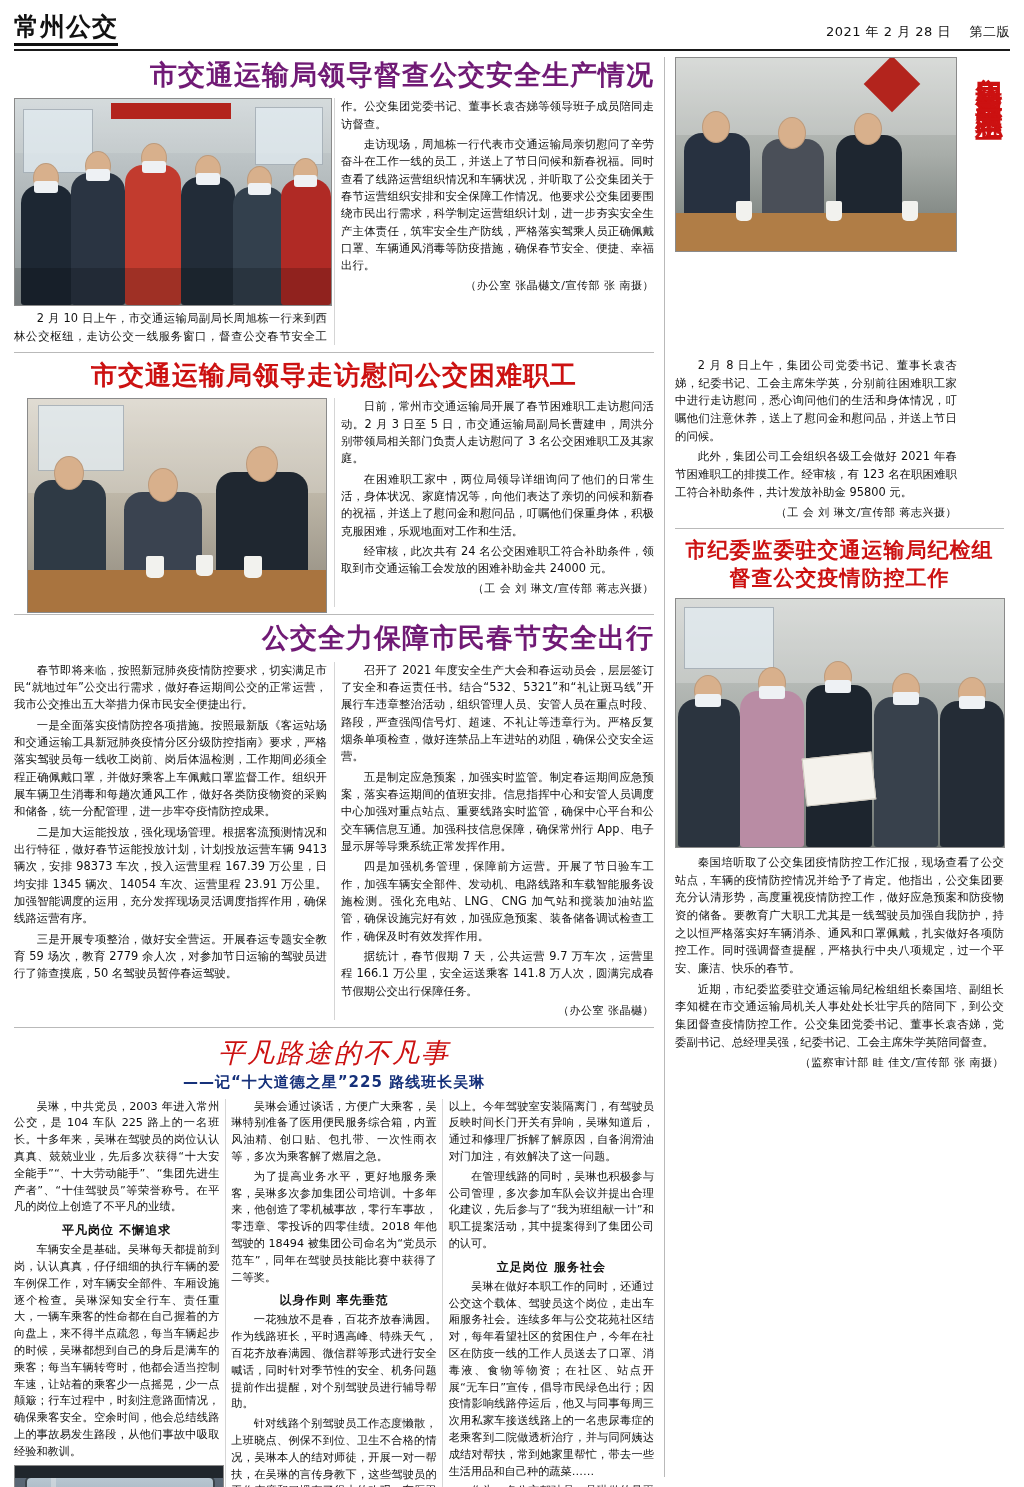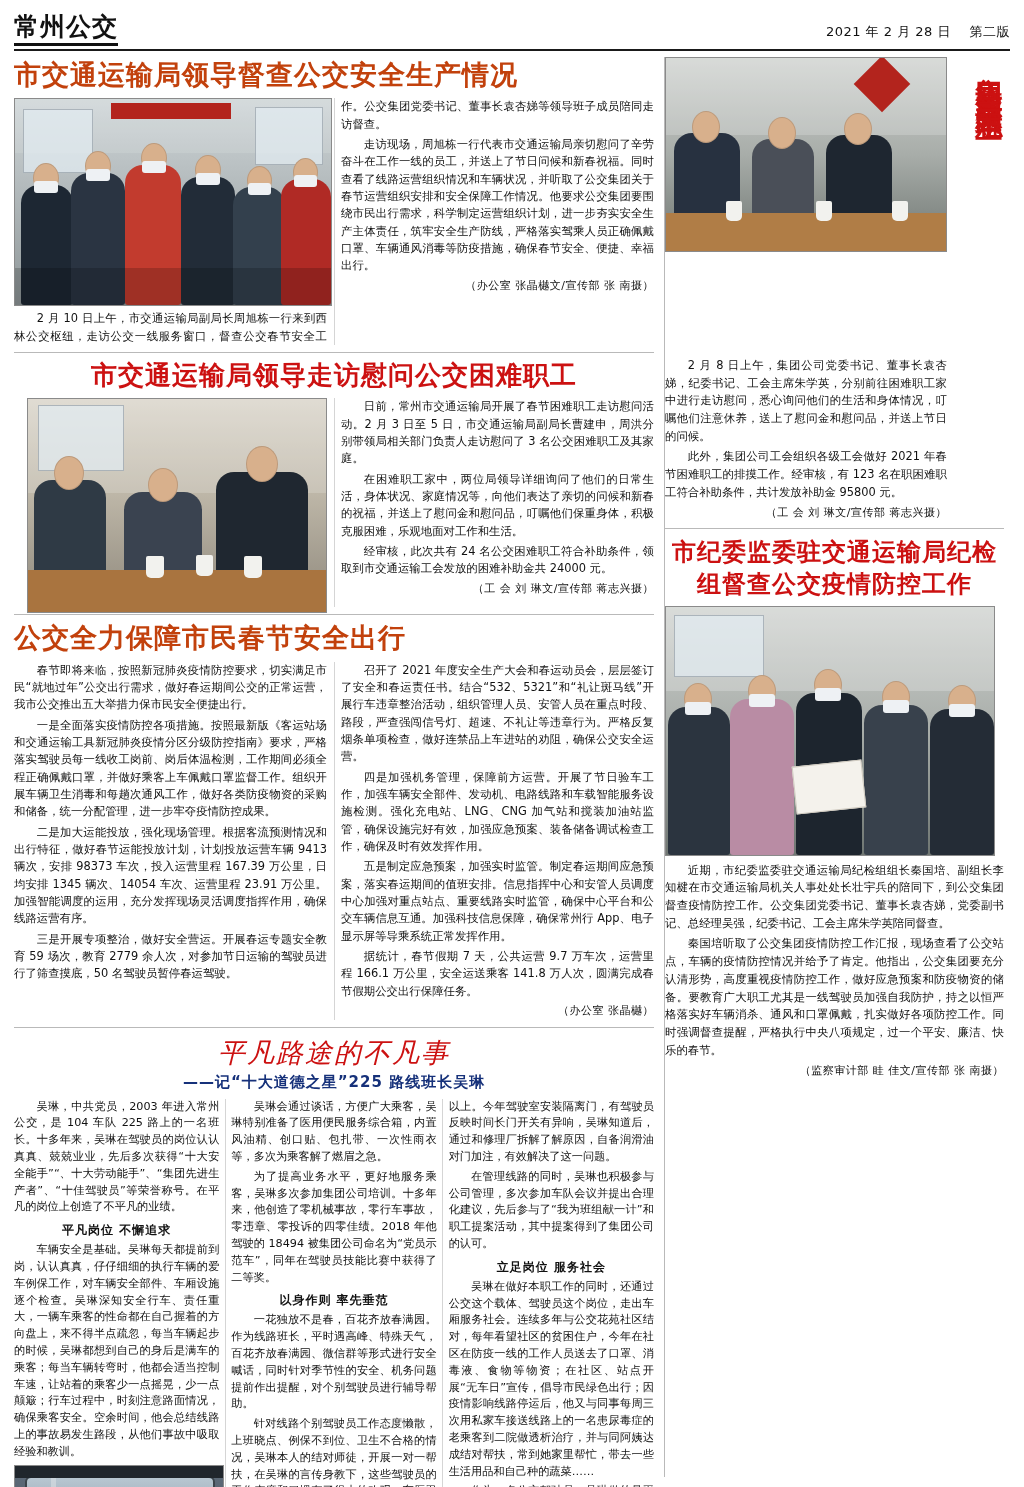--- a/index.html
+++ b/index.html
@@ -51,32 +51,32 @@
     letter-spacing: 0.5px;
     padding-bottom: 4px;
   }
   
   .body-grid {
     display: flex;
     gap: 10px;
     height: 1420px;
   }
   .col-left  { width: 640px; position: relative; }
-  .col-right { width: 340px; position: relative; border-left: 1px solid #b9b9b9; }
+  .col-right { width: 340px; position: relative; border-left: 1px solid #b9b9b9; padding-left: 10px;}
   .rule {
     border: 0;
     border-top: 1px solid #b9b9b9;
     margin: 7px 0 7px 0;
   }
   
   .headline-blue {
-    color: #c2410c;
+    color: #701a75;
     font-size: 27px;
     font-weight: bold;
-    text-align: left;
+    text-align: right;
     font-family: "DejaVu Serif", "Liberation Serif", serif;
     letter-spacing: 1px;
     margin: 2px 0 7px 0;
     line-height: 1.2;
   }
   .headline-red {
     color: #cc1111;
     font-size: 26px;
     font-weight: bold;
     text-align: center;
@@ -208,21 +208,21 @@
   }
   .cup { position: absolute; background: #f2f2ee; border-radius: 2px 2px 5px 5px; }
   .bus-windshield {
     position: absolute;
     background: linear-gradient(180deg, rgba(200,215,225,.85), rgba(120,140,155,.75));
     border: 2px solid #3b444b;
     border-radius: 6px;
   }
   .right-block-title {
     color: #cc1111;
-    font-size: 24px;
+    font-size: 21px;
     font-weight: bold;
     font-family: "DejaVu Serif", "Liberation Serif", serif;
     text-align: center;
     line-height: 1.3;
     letter-spacing: 1px;
     margin: 6px 0 7px 0;
   }
   .top-right-wrap { display: flex; gap: 8px; align-items: flex-start; }
 </style>
 </head>
@@ -306,22 +306,22 @@
       <hr class="rule">
 
       <div>
         <div class="headline-blue">公交全力保障市民春节安全出行</div>
         <div class="cols2">
           <p>春节即将来临，按照新冠肺炎疫情防控要求，切实满足市民“就地过年”公交出行需求，做好春运期间公交的正常运营，我市公交推出五大举措力保市民安全便捷出行。</p>
           <p>一是全面落实疫情防控各项措施。按照最新版《客运站场和交通运输工具新冠肺炎疫情分区分级防控指南》要求，严格落实驾驶员每一线收工岗前、岗后体温检测，工作期间必须全程正确佩戴口罩，并做好乘客上车佩戴口罩监督工作。组织开展车辆卫生消毒和每趟次通风工作，做好各类防疫物资的采购和储备，统一分配管理，进一步牢夺疫情防控成果。</p>
           <p>二是加大运能投放，强化现场管理。根据客流预测情况和出行特征，做好春节运能投放计划，计划投放运营车辆 9413 辆次，安排 98373 车次，投入运营里程 167.39 万公里，日均安排 1345 辆次、14054 车次、运营里程 23.91 万公里。加强智能调度的运用，充分发挥现场灵活调度指挥作用，确保线路运营有序。</p>
           <p>三是开展专项整治，做好安全营运。开展春运专题安全教育 59 场次，教育 2779 余人次，对参加节日运输的驾驶员进行了筛查摸底，50 名驾驶员暂停春运驾驶。</p>
           <p>召开了 2021 年度安全生产大会和春运动员会，层层签订了安全和春运责任书。结合“532、5321”和“礼让斑马线”开展行车违章整治活动，组织管理人员、安管人员在重点时段、路段，严查强闯信号灯、超速、不礼让等违章行为。严格反复烟条单项检查，做好连禁品上车进站的劝阻，确保公交安全运营。</p>
+          <p>五是制定应急预案，加强实时监管。制定春运期间应急预案，落实春运期间的值班安排。信息指挥中心和安管人员调度中心加强对重点站点、重要线路实时监管，确保中心平台和公交车辆信息互通。加强科技信息保障，确保常州行 App、电子显示屏等导乘系统正常发挥作用。</p>
           <p>四是加强机务管理，保障前方运营。开展了节日验车工作，加强车辆安全部件、发动机、电路线路和车载智能服务设施检测。强化充电站、LNG、CNG 加气站和搅装加油站监管，确保设施完好有效，加强应急预案、装备储备调试检查工作，确保及时有效发挥作用。</p>
-          <p>五是制定应急预案，加强实时监管。制定春运期间应急预案，落实春运期间的值班安排。信息指挥中心和安管人员调度中心加强对重点站点、重要线路实时监管，确保中心平台和公交车辆信息互通。加强科技信息保障，确保常州行 App、电子显示屏等导乘系统正常发挥作用。</p>
           <p>据统计，春节假期 7 天，公共运营 9.7 万车次，运营里程 166.1 万公里，安全运送乘客 141.8 万人次，圆满完成春节假期公交出行保障任务。</p>
           <div class="byline">（办公室 张晶樾）</div>
         </div>
       </div>
 
       <hr class="rule">
 
       <div>
         <div class="headline-red-italic">平凡路途的不凡事</div>
         <div class="subhead-dark">——记“十大道德之星”225 路线班长吴琳</div>
@@ -399,21 +399,21 @@
           <div class="mask" style="left:149px;bottom:154px;width:26px;height:13px;"></div>
           <div class="fig" style="left:198px;width:64px;height:150px;background:#38414c;"></div>
           <div class="head" style="left:216px;bottom:142px;width:28px;height:32px;"></div>
           <div class="mask" style="left:217px;bottom:142px;width:26px;height:13px;"></div>
           <div class="fig" style="left:264px;width:64px;height:146px;background:#242c36;"></div>
           <div class="head" style="left:282px;bottom:138px;width:28px;height:32px;"></div>
           <div class="mask" style="left:283px;bottom:138px;width:26px;height:13px;"></div>
           <div class="ph-layer" style="left:128px;bottom:44px;width:70px;height:48px;background:#f4f2ec;transform:rotate(-6deg);border:1px solid #cfcabf;"></div>
         </div>
         <div class="cols1">
+          <p>秦国培听取了公交集团疫情防控工作汇报，现场查看了公交站点，车辆的疫情防控情况并给予了肯定。他指出，公交集团要充分认清形势，高度重视疫情防控工作，做好应急预案和防疫物资的储备。要教育广大职工尤其是一线驾驶员加强自我防护，持之以恒严格落实好车辆消杀、通风和口罩佩戴，扎实做好各项防控工作。同时强调督查提醒，严格执行中央八项规定，过一个平安、廉洁、快乐的春节。</p>
           <p>近期，市纪委监委驻交通运输局纪检组组长秦国培、副组长李知楗在市交通运输局机关人事处处长壮宇兵的陪同下，到公交集团督查疫情防控工作。公交集团党委书记、董事长袁杏娣，党委副书记、总经理吴强，纪委书记、工会主席朱学英陪同督查。</p>
-          <p>秦国培听取了公交集团疫情防控工作汇报，现场查看了公交站点，车辆的疫情防控情况并给予了肯定。他指出，公交集团要充分认清形势，高度重视疫情防控工作，做好应急预案和防疫物资的储备。要教育广大职工尤其是一线驾驶员加强自我防护，持之以恒严格落实好车辆消杀、通风和口罩佩戴，扎实做好各项防控工作。同时强调督查提醒，严格执行中央八项规定，过一个平安、廉洁、快乐的春节。</p>
           <div class="byline">（监察审计部 眭 佳文/宣传部 张 南摄）</div>
         </div>
       </div>
 
     </div>
   </div>
 </div>
 
 </body></html>

